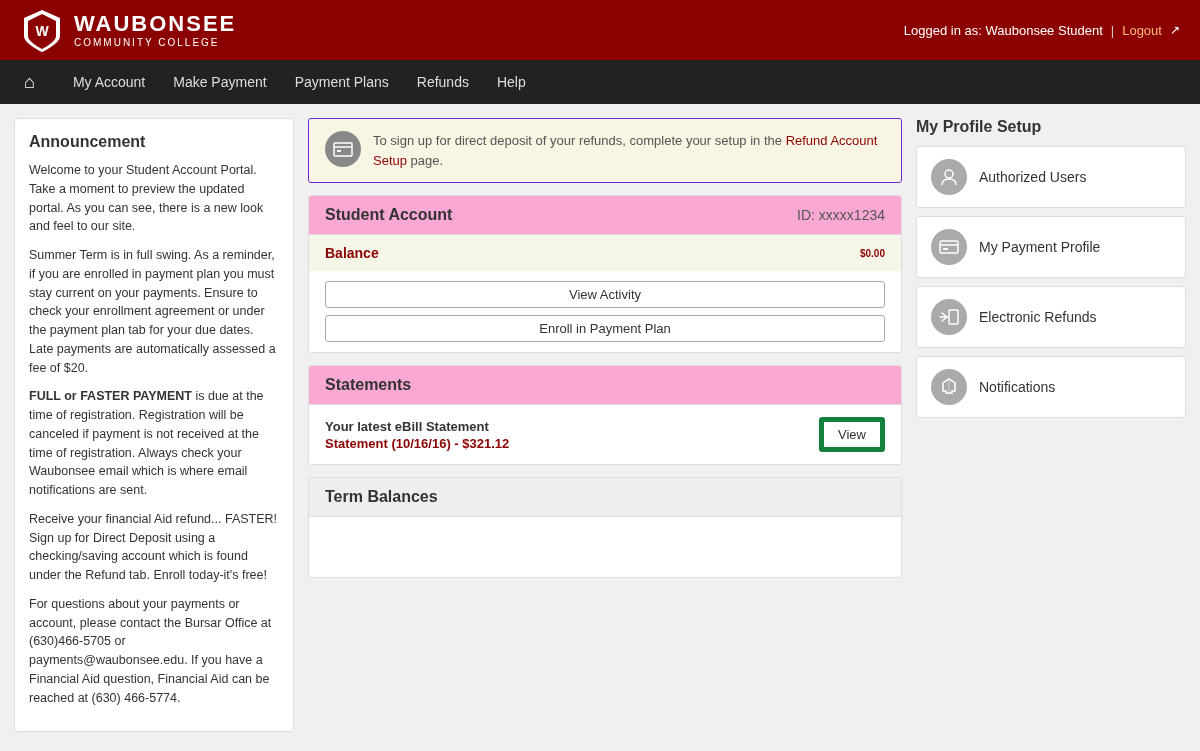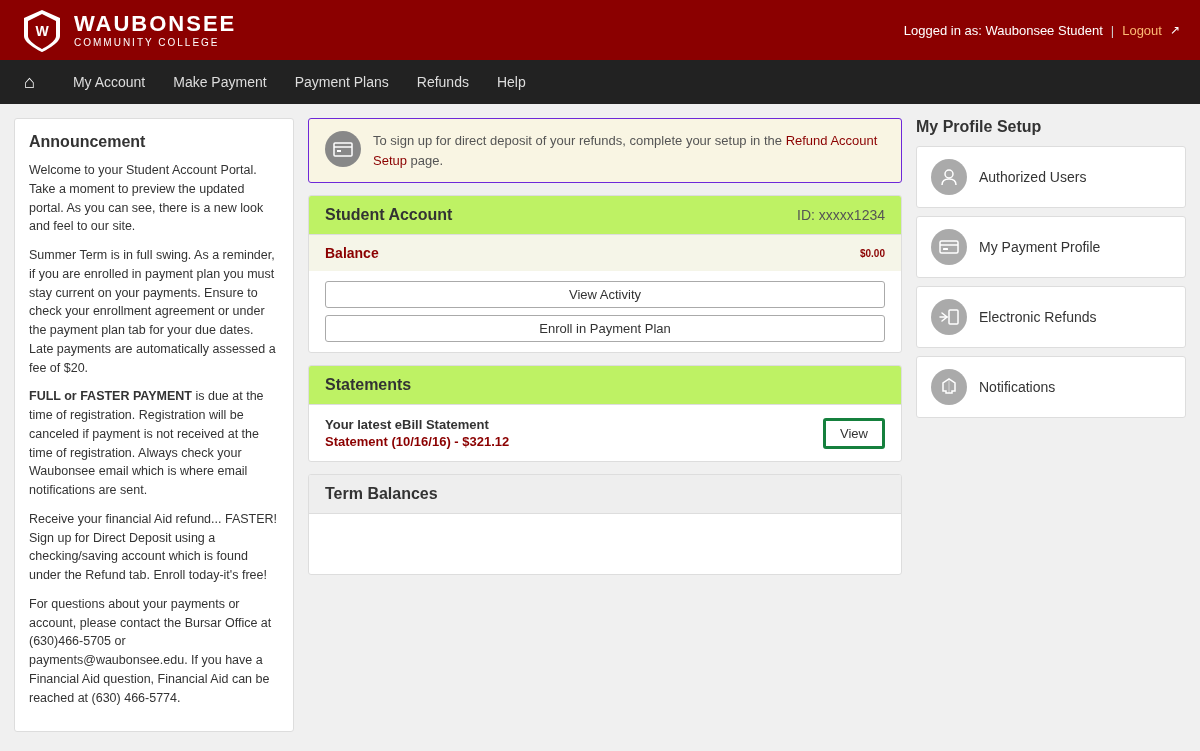--- a/index.html
+++ b/index.html
@@ -149,21 +149,21 @@
       background: white;
       border: 1px solid #ddd;
       border-radius: 3px;
       overflow: hidden;
     }
     .card-header {
       display: flex;
       justify-content: space-between;
       align-items: center;
       padding: 10px 16px;
-      background: #bef264;
+      background: #f9a8d4;
       border-bottom: 1px solid #ddd;
     }
     .card-header h3 {
       font-size: 16px;
       font-weight: bold;
       color: #333;
     }
     .card-header .student-id {
       font-size: 14px;
       color: #555;
@@ -217,21 +217,21 @@
       margin-bottom: 2px;
     }
     .statement-row .statement-info a {
       color: #8b0000;
       font-size: 13px;
       text-decoration: none;
       font-weight: bold;
     }
     .btn-view {
       padding: 5px 14px;
-      border: 3px solid #15803d;
+      border: 5px solid #15803d;
       background: white;
       border-radius: 3px;
       font-size: 13px;
       cursor: pointer;
       color: #333;
     }
 
     
     .term-balances-header {
       padding: 10px 16px;

